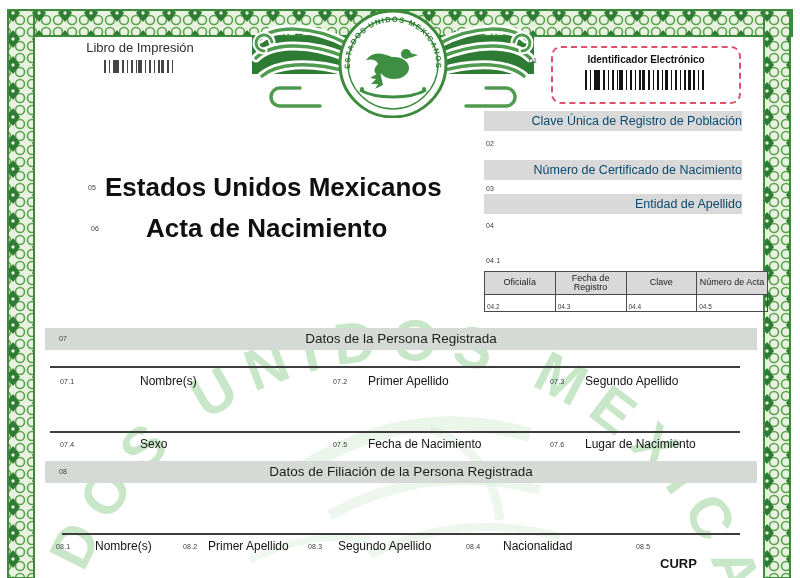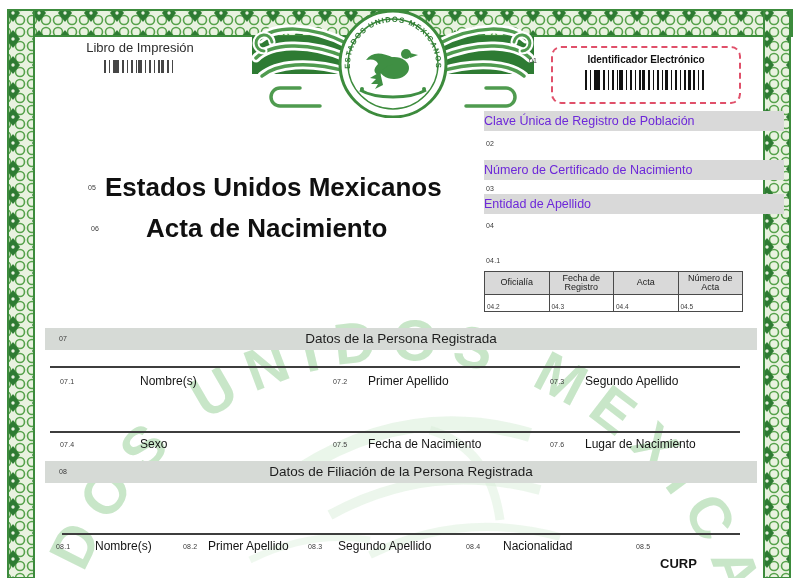--- a/index.html
+++ b/index.html
@@ -7,42 +7,42 @@
        font-family:"Liberation Sans","DejaVu Sans",sans-serif;color:#1a1a1a;}
   
   #wm{position:absolute;left:0;top:0;z-index:1;pointer-events:none;}
   
   #frame{position:absolute;left:0;top:0;z-index:2;}
   #emblem{position:absolute;left:248px;top:6px;z-index:3;}
   
   .numlab{position:absolute;font-size:7px;color:#3a3a3a;z-index:4;letter-spacing:.2px;}
   .flabel{position:absolute;font-size:12px;color:#141414;z-index:4;white-space:nowrap;}
   .fline{position:absolute;height:2px;background:#3d3d3d;z-index:4;}
-  .gbar{position:absolute;left:484px;width:300px;height:20px;background:#d9d9d9;
-        text-align:left;line-height:20px;font-size:12.5px;color:#6d28d9;z-index:4;white-space:nowrap;}
+  .gbar{position:absolute;left:484px;width:258px;height:20px;background:#d9d9d9;
+        text-align:right;line-height:20px;font-size:12.5px;color:#0c4a6e;z-index:4;white-space:nowrap;}
   .secbar{position:absolute;left:45px;width:712px;height:22px;background:#d6dad6;z-index:4;}
   .secbar .sec-num{position:absolute;left:14px;top:7px;font-size:7px;color:#3a3a3a;}
   .secbar .sec-title{display:block;text-align:center;line-height:22px;font-size:13.5px;color:#1d1d1d;}
   
   #folio{position:absolute;left:55px;top:40px;width:170px;text-align:center;z-index:4;}
   #folio .fl{font-size:13px;color:#2e2e2e;}
   #folio .fn{font-size:17px;font-weight:bold;color:#e31b23;letter-spacing:1px;margin-top:2px;}
   .barcode{background-image:
      repeating-linear-gradient(90deg,#131313 0 2px,transparent 2px 5px,#131313 5px 6px,transparent 6px 9px),
      repeating-linear-gradient(90deg,transparent 0 11px,#131313 11px 14px,transparent 14px 23px);}
   #folio .barcode{width:72px;height:13px;margin:5px auto 0;opacity:.78;}
   
   #eid{position:absolute;left:551px;top:46px;width:190px;height:58px;border:2px dashed #e0506a;
        border-radius:10px;z-index:4;box-sizing:border-box;text-align:center;}
   #eid .et{font-size:10px;font-weight:bold;color:#111;margin-top:6px;}
   #eid .barcode{width:122px;height:20px;margin:5px auto 0;}
   
   .doc-title{position:absolute;font-weight:bold;color:#101010;font-size:26px;z-index:4;white-space:nowrap;}
   
-  #regtable{position:absolute;left:484px;top:271px;width:259px;border-collapse:collapse;z-index:4;table-layout:fixed;}
+  #regtable{position:absolute;left:484px;top:271px;width:284px;border-collapse:collapse;z-index:4;table-layout:fixed;}
   #regtable th{background:#d9d9d9;border:1.5px solid #4a4a4a;font-size:9px;font-weight:normal;
                color:#222;line-height:1.05;height:22px;vertical-align:middle;padding:0;}
   #regtable td{border:1.5px solid #4a4a4a;height:15px;vertical-align:bottom;text-align:left;
                font-size:6.5px;color:#3a3a3a;padding:0 0 1px 2px;}
   .bold{font-weight:bold;}
 </style>
 </head>
 <body>
 
 <div id="doc">
@@ -147,21 +147,21 @@
   <div class="numlab" style="left:486px;top:185px">03</div>
   <div class="gbar" style="top:194px">Entidad de Apellido</div>
   <div class="numlab" style="left:486px;top:222px">04</div>
   <div class="numlab" style="left:486px;top:257px">04.1</div>
 
   <table id="regtable">
     <tbody>
         <tr>
       <th>Oficialía</th>
       <th>Fecha de Registro</th>
-      <th>Acta</th>
+      <th>Clave</th>
       <th>Número de Acta</th>
     </tr>
     <tr>
       <td>04.2</td>
       <td>04.3</td>
       <td>04.4</td>
       <td>04.5</td>
     </tr>
   </tbody>
     </table>

